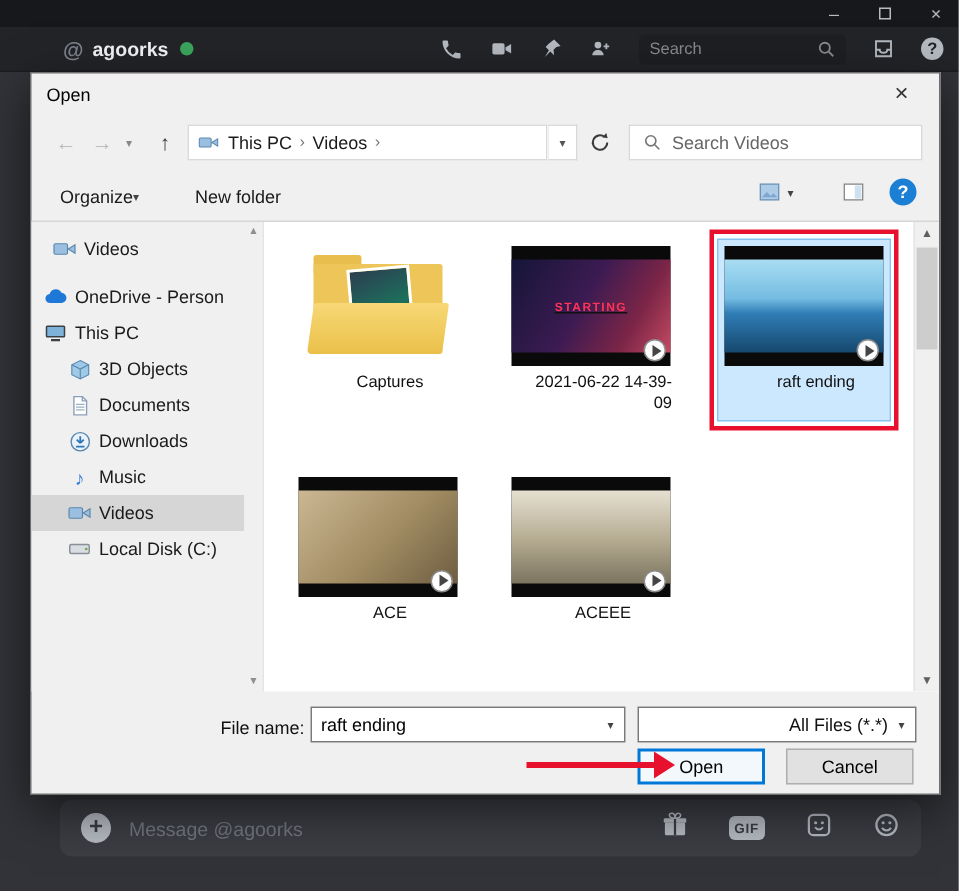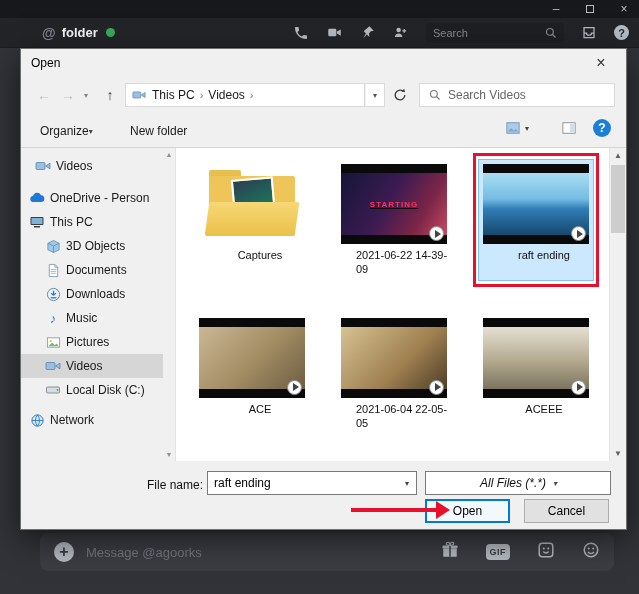--- a/index.html
+++ b/index.html
@@ -91,21 +91,21 @@
   .timg { width:106px; height:62px; position:relative; display:flex; align-items:center; justify-content:center; }
   .t-starting { background:linear-gradient(120deg,#151538 0%,#3c1b52 45%,#7c2547 75%,#c44a63 100%);text-decoration:underline; }
   .ttext { color:#ff3355; font-size:8px; font-weight:bold; letter-spacing:1px; }
   .t-raft { background:linear-gradient(180deg,#a9ddf2 0%,#74bce2 42%,#2f7db5 58%,#16486e 100%); }
   .t-ace { background:linear-gradient(135deg,#cbb793 0%,#a08b62 55%,#6e5d41 100%); }
   .t-0604 { background:linear-gradient(135deg,#d7c291 0%,#9d7e4f 60%,#4e3e28 100%); }
   .t-aceee { background:linear-gradient(180deg,#e6e0d2 0%,#b3a98f 55%,#7c7460 100%); }
   .play { position:absolute; right:3px; bottom:3px; width:15px; height:15px; border-radius:50%; background:#fdfdfd;
     border:1px solid #8a8a8a; display:flex; align-items:center; justify-content:center; }
   .play::after { content:""; border-left:6px solid #444; border-top:4px solid transparent; border-bottom:4px solid transparent; margin-left:2px; }
-  .fname { margin-top:4px; font-size:11px; color:#111; text-align:left; line-height:1.3; max-width:108px; word-wrap:break-word;margin-left:16px; }
+  .fname { margin-top:4px; font-size:11px; color:#111; text-align:right; line-height:1.3; max-width:108px; word-wrap:break-word;margin-left:16px; }
 
   
   .folderwrap { width:106px; height:80px; position:relative; }
   .folder-tab { position:absolute; left:10px; top:6px; width:32px; height:12px; background:#e8be4e; border-radius:2px 2px 0 0; }
   .folder-back { position:absolute; left:10px; top:12px; width:86px; height:60px; background:#eec558; border-radius:2px; }
   .folder-photo { position:absolute; left:34px; top:14px; width:42px; height:52px; background:linear-gradient(160deg,#2c3e50 0%,#1d6f5c 55%,#0b3d2e 100%);
     border:2px solid #fff; transform:rotate(-5deg); }
   .folder-front { position:absolute; left:8px; top:38px; width:90px; height:34px; background:linear-gradient(#f7d876,#eac049);
     border-radius:2px 2px 3px 3px; transform:skewX(-8deg); }
 
@@ -113,21 +113,21 @@
     display:flex; flex-direction:column; align-items:center; justify-content:space-between; padding:3px 0; color:#606060; font-size:8px; }
   #fscroll-thumb { position:absolute; top:17px; left:1px; width:14px; height:68px; background:#cdcdcd; }
 
   
   #footer { position:absolute; left:0; top:412px; width:605px; height:70px; }
   #fn-label { position:absolute; left:88px; top:12px; width:94px; height:24px; line-height:24px; text-align:right; color:#111; }
   #fn-inputwrap { position:absolute; left:186px; top:10px; width:210px; height:24px; background:#fff; border:1px solid #7a7a7a; display:flex; align-items:center; }
   #fn-input { flex:1; border:none; outline:none; font-family:"Liberation Sans",sans-serif; font-size:12px; padding:0 6px; height:20px; background:transparent; }
   .combo-chev { width:18px; height:100%; display:flex; align-items:center; justify-content:center; font-size:8px; color:#444; }
   #ft-combo { position:absolute; left:404px; top:10px; width:186px; height:24px; background:#fff; border:1px solid #7a7a7a;
-    display:flex; align-items:center; justify-content:center; padding-left:8px;font-style:italic; }
+    display:flex; align-items:center; justify-content:flex-end; padding-left:8px; }
   .btn { position:absolute; top:38px; width:85px; height:24px; display:flex; align-items:center; justify-content:center;
     font-size:12px; background:#e1e1e1; border:1px solid #adadad; color:#000; }
   #btn-open { left:404px; background:#f3f8fd; border:2px solid #0078d7; }
   #btn-cancel { left:503px; }
 
   
   #arrow-annotation { position:absolute; left:330px; top:452px; width:99px; height:18px; z-index:50; pointer-events:none; }
   #arrow-line { position:absolute; left:0; top:7px; width:86px; height:4px; background:#e8112d; }
   #arrow-head { position:absolute; left:85px; top:0; width:0; height:0;
     border-left:14px solid #e8112d; border-top:9px solid transparent; border-bottom:9px solid transparent; }
@@ -140,21 +140,21 @@
   <div id="dc-titlebar">
     <span class="winbtn">–</span>
     <span class="winbtn">
         <span class="win-max-box"></span>
       </span>
     <span class="winbtn">×</span>
   </div>
 
   <div id="dc-header">
     <span class="dch-at">@</span>
-    <span class="dch-name">folder</span>
+    <span class="dch-name">agoorks</span>
     <span class="dch-dot" style="background:#3ba55d;"></span>
     <div class="dch-icons">
       <span>
         <svg width="16" height="16" viewBox="0 0 24 24" fill="#b5bac1">
             <path d="M6.6 10.8a15 15 0 0 0 6.6 6.6l2.2-2.2a1 1 0 0 1 1-.3c1.1.4 2.3.6 3.6.6a1 1 0 0 1 1 1V20a1 1 0 0 1-1 1C10.6 21 3 13.4 3 4a1 1 0 0 1 1-1h3.5a1 1 0 0 1 1 1c0 1.3.2 2.5.6 3.6a1 1 0 0 1-.3 1l-2.2 2.2z"></path>
           </svg>
       </span>
       <span>
         <svg width="17" height="15" viewBox="0 0 24 24" fill="#b5bac1">
             <rect x="2" y="6" width="13" height="12" rx="2"></rect>
@@ -347,30 +347,20 @@
               </svg>
             </span>
           <span class="slabel">Downloads</span>
         </div>
 
         <div class="side-item lvl-sub">
           <span class="sicon note-glyph">♪</span>
           <span class="slabel">Music</span>
         </div>
 
-        <div class="side-item lvl-sub">
-          <span class="sicon">
-              <svg width="15" height="15" viewBox="0 0 16 16">
-                <rect x="1.5" y="3" width="13" height="10" fill="#fff" stroke="#8aa0b8"></rect>
-                <circle cx="5" cy="6.5" r="1.2" fill="#f0c040"></circle>
-                <path d="M2.5 12l4-4 3 3 2-2 2 3z" fill="#7fb877"></path>
-              </svg>
-            </span>
-          <span class="slabel">Pictures</span>
-        </div>
 
         <div class="side-item lvl-sub selected">
           <span class="sicon">
               <svg width="16" height="16" viewBox="0 0 16 16">
                 <rect x="1" y="4.5" width="9" height="7" rx="1" fill="#9bbfe0" stroke="#5b87ad" stroke-width="0.8"></rect>
                 <path d="M10.5 8l4.5-2.8v5.6z" fill="#9bbfe0" stroke="#5b87ad" stroke-width="0.8"></path>
               </svg>
             </span>
           <span class="slabel">Videos</span>
         </div>
@@ -378,29 +368,20 @@
         <div class="side-item lvl-sub">
           <span class="sicon">
               <svg width="16" height="16" viewBox="0 0 16 16">
                 <rect x="1.5" y="5" width="13" height="6" rx="1" fill="#d9dde1" stroke="#8a9099"></rect>
                 <circle cx="12.5" cy="8" r="0.9" fill="#6aa84f"></circle>
               </svg>
             </span>
           <span class="slabel">Local Disk (C:)</span>
         </div>
 
-        <div class="side-item lvl-top mt6">
-          <span class="sicon">
-              <svg width="15" height="15" viewBox="0 0 16 16">
-                <circle cx="8" cy="8" r="6" fill="#cfe7f7" stroke="#2e75b6"></circle>
-                <path d="M2 8h12M8 2a9.5 9.5 0 0 1 0 12M8 2a9.5 9.5 0 0 0 0 12" stroke="#2e75b6" fill="none" stroke-width="0.9"></path>
-              </svg>
-            </span>
-          <span class="slabel">Network</span>
-        </div>
 
       </div>
 
       <div id="side-scroll">
         <span>▲</span>
         <span>▼</span>
       </div>
 
       <div id="filepane">
         <div id="files">
@@ -443,29 +424,20 @@
           <div class="fitem">
             <div class="fbox">
               <div class="thumb">
                 <div class="timg t-ace"></div>
                 <div class="play"></div>
               </div>
               <div class="fname">ACE</div>
             </div>
           </div>
 
-          <div class="fitem">
-            <div class="fbox">
-              <div class="thumb">
-                <div class="timg t-0604"></div>
-                <div class="play"></div>
-              </div>
-              <div class="fname">2021-06-04 22-05-05</div>
-            </div>
-          </div>
 
           <div class="fitem">
             <div class="fbox">
               <div class="thumb">
                 <div class="timg t-aceee"></div>
                 <div class="play"></div>
               </div>
               <div class="fname">ACEEE</div>
             </div>
           </div>

